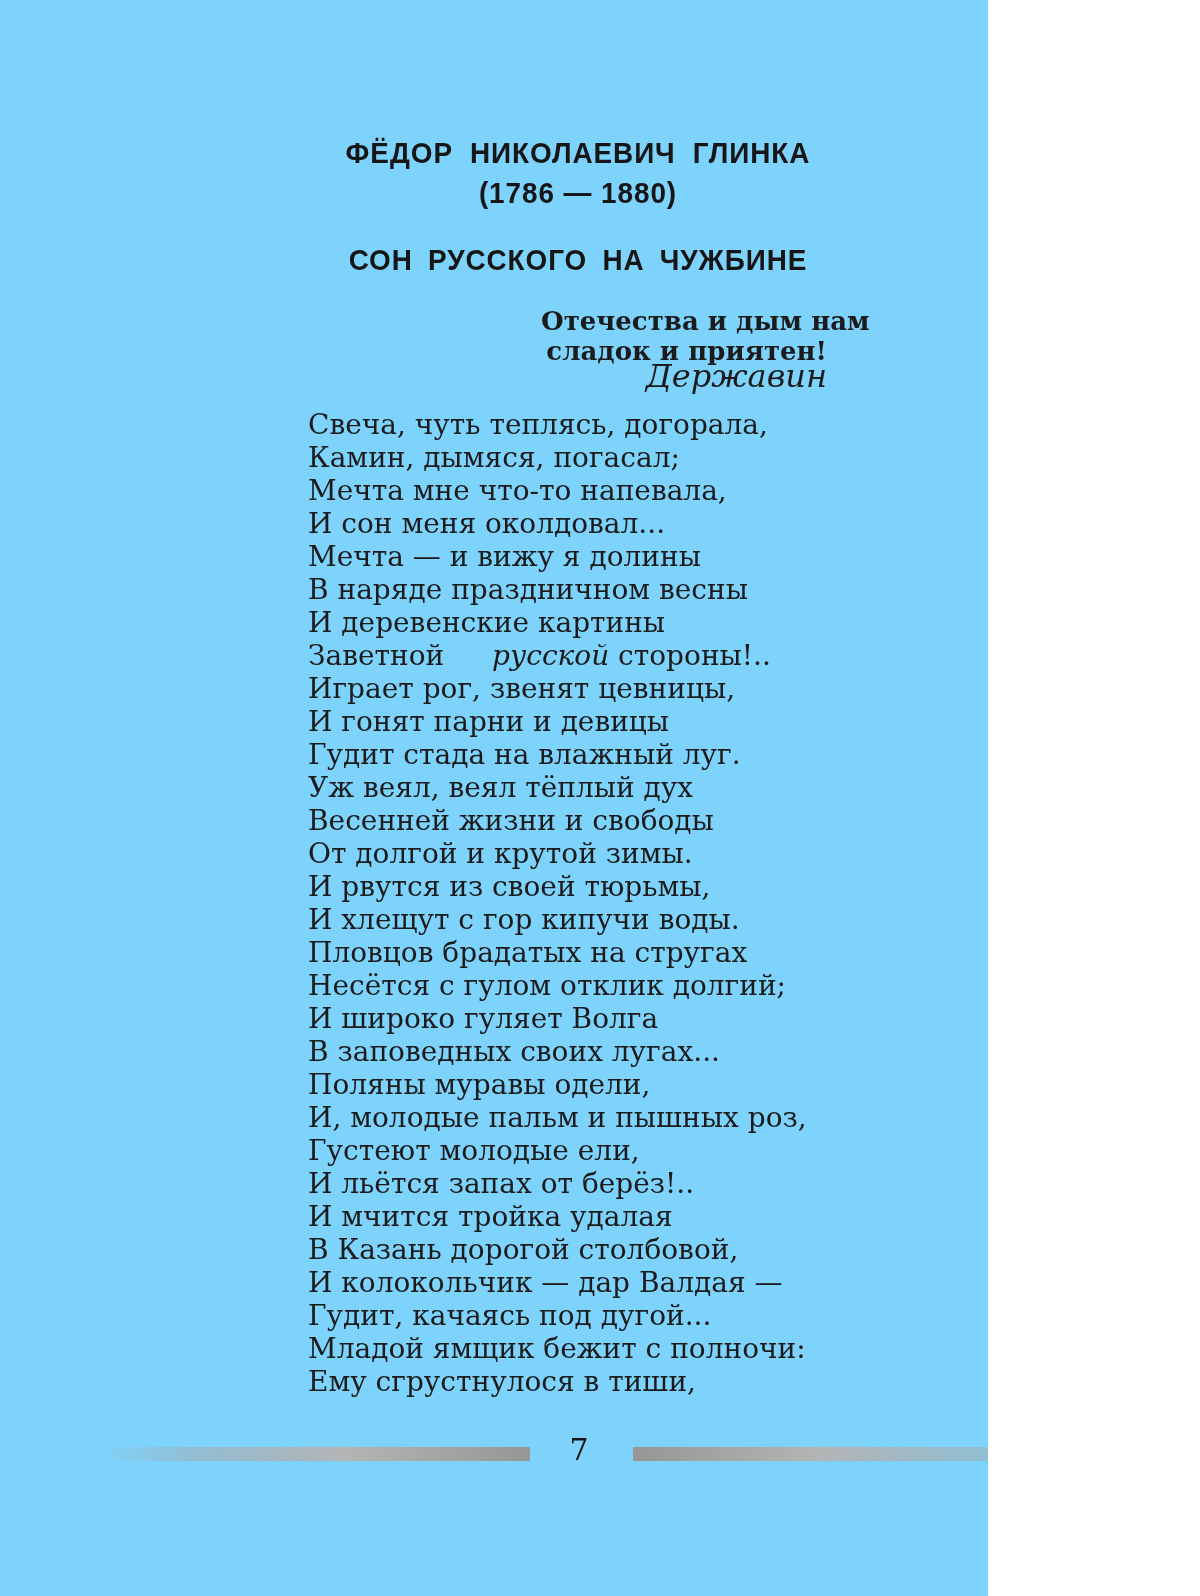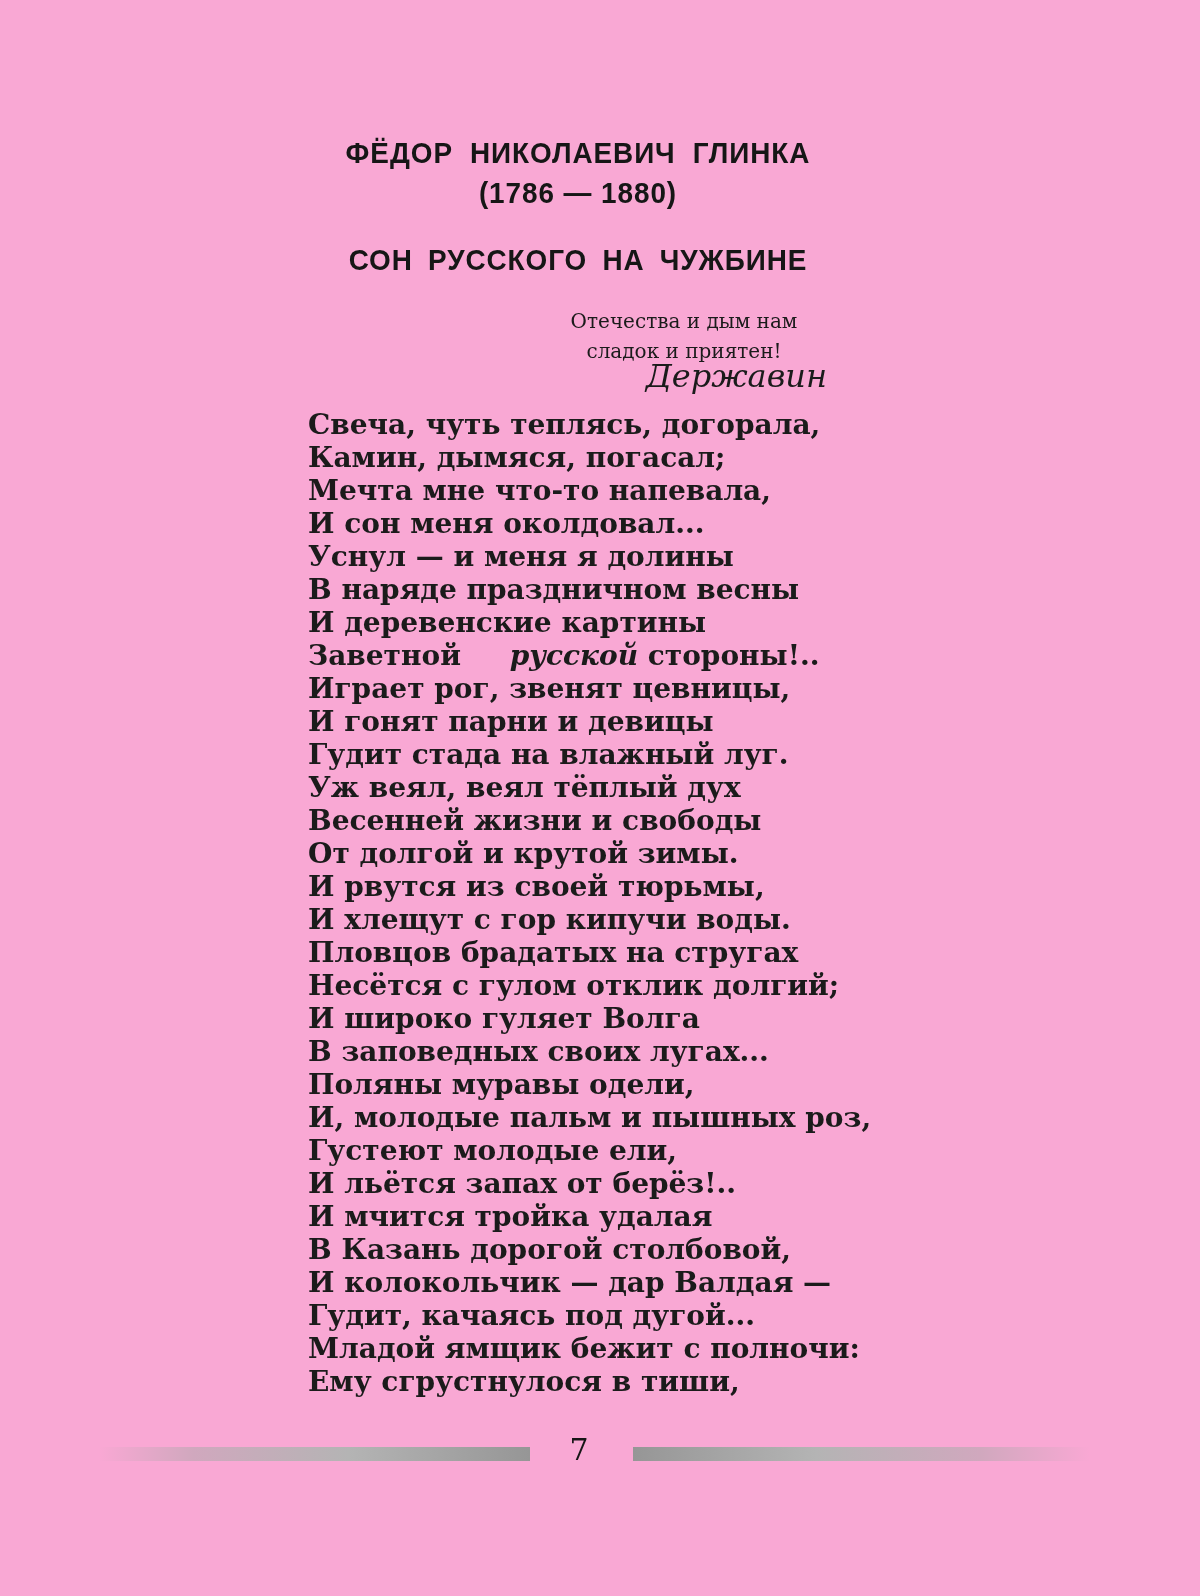--- a/index.html
+++ b/index.html
@@ -1,20 +1,20 @@
 <!DOCTYPE html>
 <html lang="ru"><head>
 <meta charset="utf-8">
 <style>
   html, body { margin: 0; padding: 0; background: #ffffff; }
   .page {
     position: relative;
-    width: 1200px;
+    width: 988px;
     height: 1596px;
-    background: #f9a8d4;
+    background: #7dd3fc;
     overflow: hidden;
     font-family: "DejaVu Serif", serif;
     color: #1b1b1b;
   }
   .heading {
     position: absolute;
     left: 0;
     width: 1156px;
     text-align: center;
     font-family: "Liberation Sans", sans-serif;
@@ -26,44 +26,44 @@
   }
   .author-name  { top: 136px; font-size: 30px; letter-spacing: 1px; word-spacing: 9px; }
   .author-dates { top: 176px; font-size: 30px; letter-spacing: 1px; }
   .poem-title   { top: 243px; font-size: 30px; letter-spacing: 1px; word-spacing: 7px; }
 
   .epigraph {
     position: absolute;
     left: 541px;
     top: 306px;
     width: 286px;
-    font-size: 20px;
+    font-size: 26px;
     line-height: 30px;
-    text-align: center;
+    text-align: right;
     white-space: nowrap;
+    font-weight: bold;
   }
   .epigraph-attribution {
     position: absolute;
     left: 541px;
     top: 361px;
     width: 286px;
     text-align: right;
     font-style: italic;
     font-size: 32px;
     line-height: 30px;
   }
 
   .poem {
     position: absolute;
     left: 308px;
     top: 408px;
     font-size: 28px;
     line-height: 33px;
     white-space: nowrap;
-    font-weight: bold;
   }
   .poem-line { height: 33px; }
   .poem .italic { font-style: italic; margin-left: 39px; }
 
   .footer-rule {
     position: absolute;
     top: 1447px;
     height: 14px;
   }
   .footer-rule.left {
@@ -111,21 +111,21 @@
     <div>сладок и приятен!</div>
   </div>
 
   <div class="epigraph-attribution">Державин</div>
 
   <div class="poem">
       <div class="poem-line"><span>Свеча, чуть теплясь, догорала,</span></div>
       <div class="poem-line"><span>Камин, дымяся, погасал;</span></div>
       <div class="poem-line"><span>Мечта мне что-то напевала,</span></div>
       <div class="poem-line"><span>И сон меня околдовал...</span></div>
-      <div class="poem-line"><span>Уснул — и меня я долины</span></div>
+      <div class="poem-line"><span>Мечта — и вижу я долины</span></div>
       <div class="poem-line"><span>В наряде праздничном весны</span></div>
       <div class="poem-line"><span>И деревенские картины</span></div>
       <div class="poem-line"><span>Заветной </span><span class="italic">русской</span><span> стороны!..</span></div>
       <div class="poem-line"><span>Играет рог, звенят цевницы,</span></div>
       <div class="poem-line"><span>И гонят парни и девицы</span></div>
       <div class="poem-line"><span>Гудит стада на влажный луг.</span></div>
       <div class="poem-line"><span>Уж веял, веял тёплый дух</span></div>
       <div class="poem-line"><span>Весенней жизни и свободы</span></div>
       <div class="poem-line"><span>От долгой и крутой зимы.</span></div>
       <div class="poem-line"><span>И рвутся из своей тюрьмы,</span></div>

